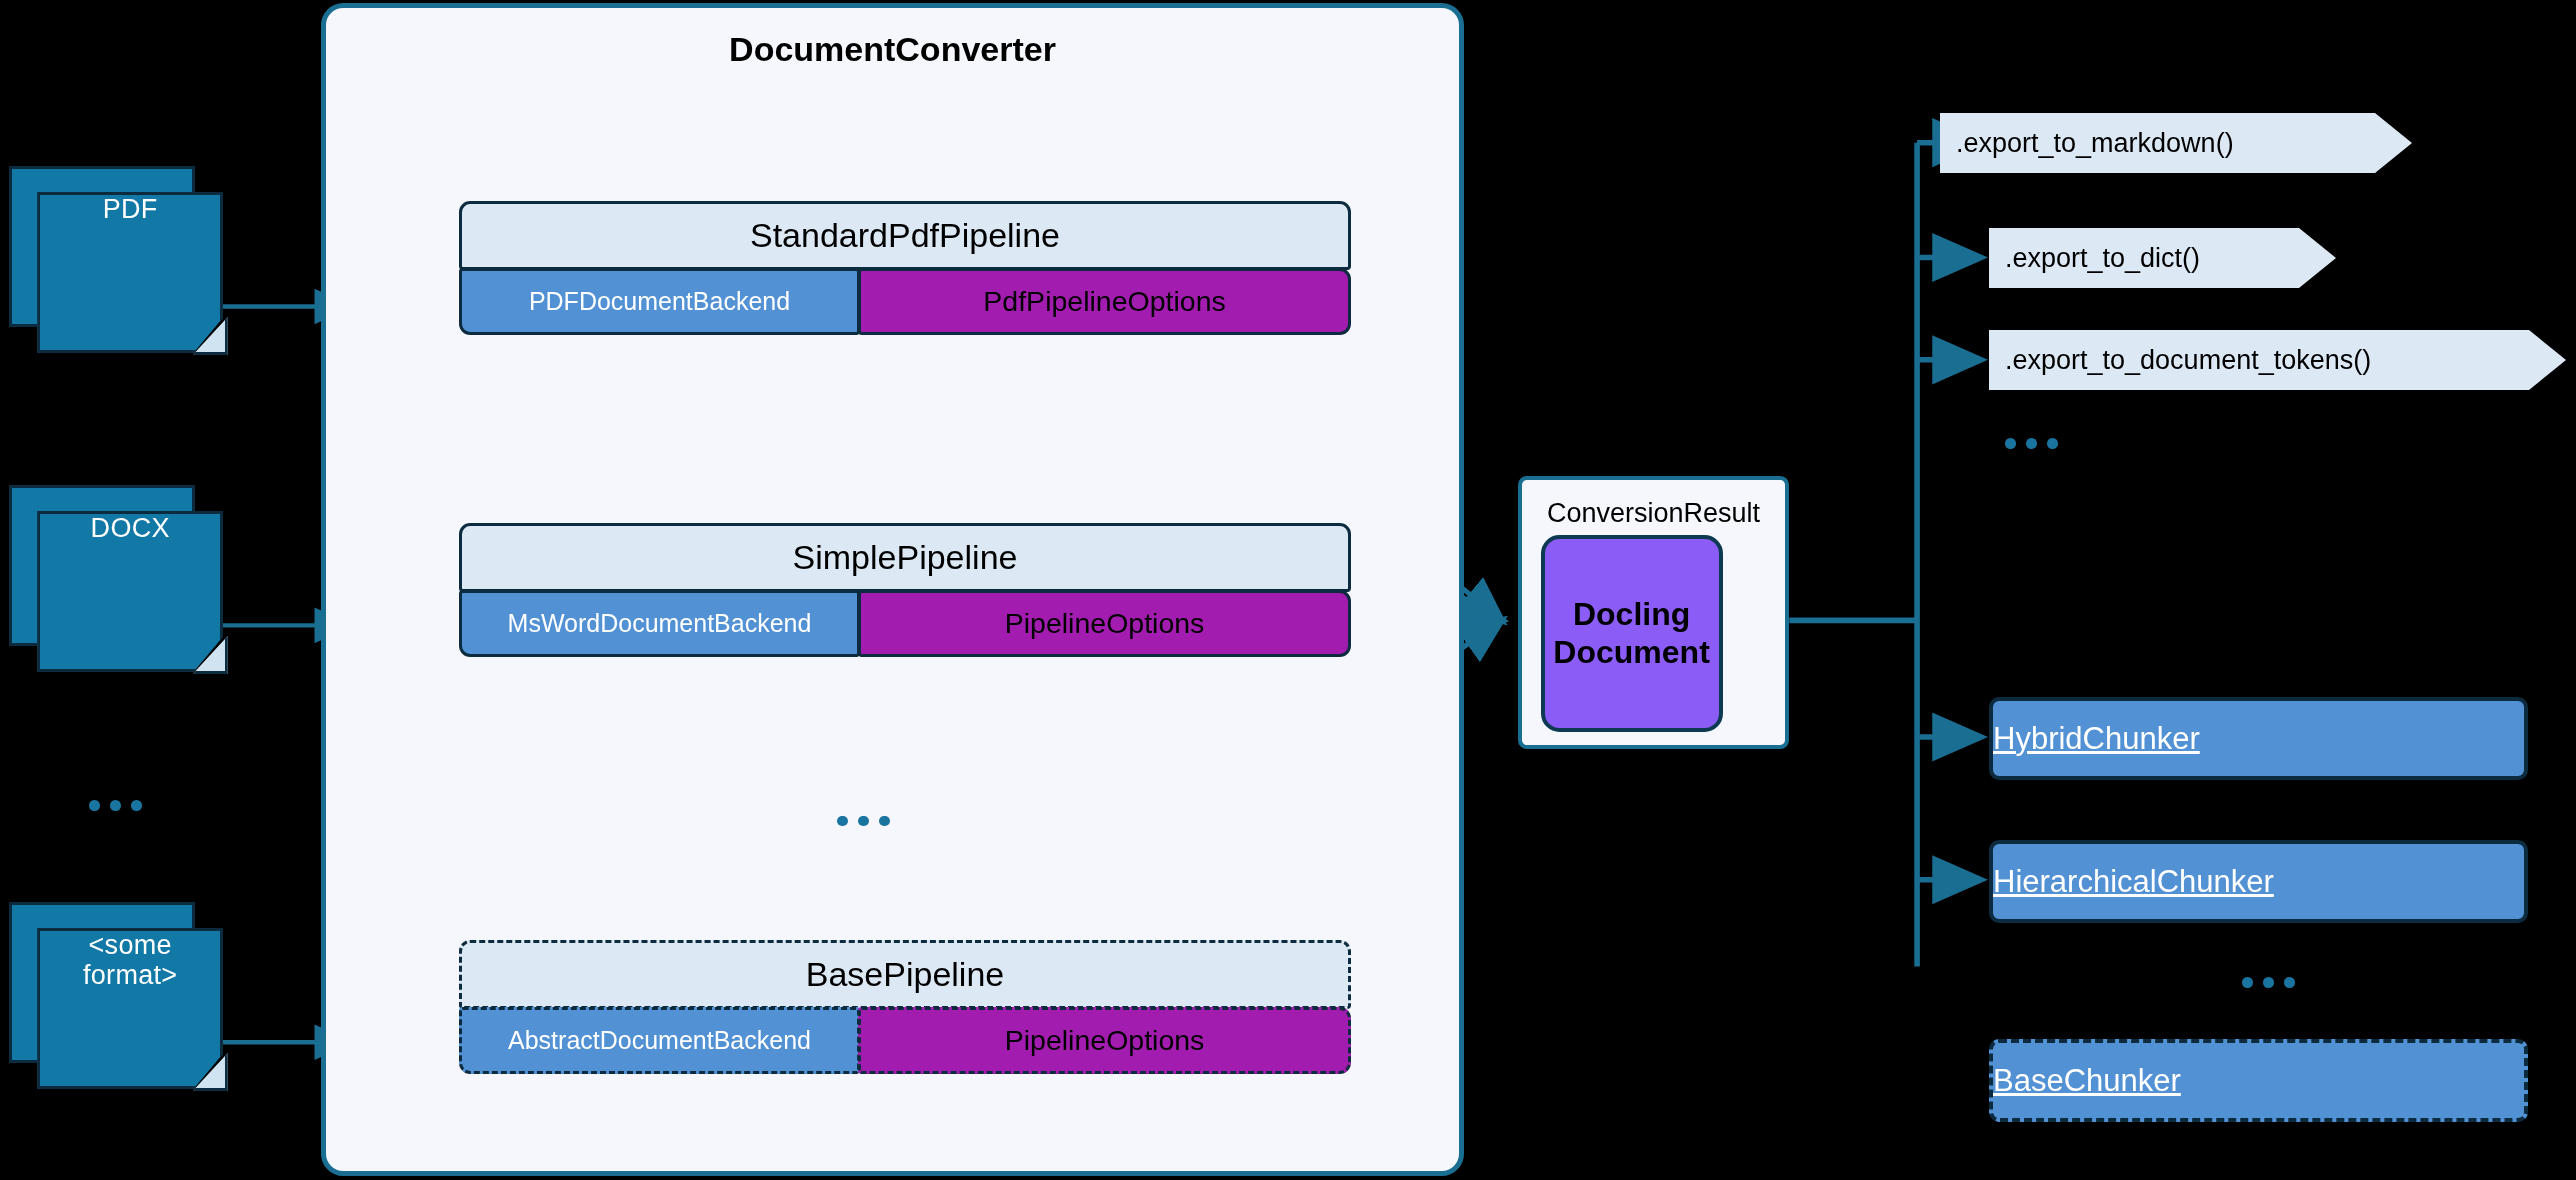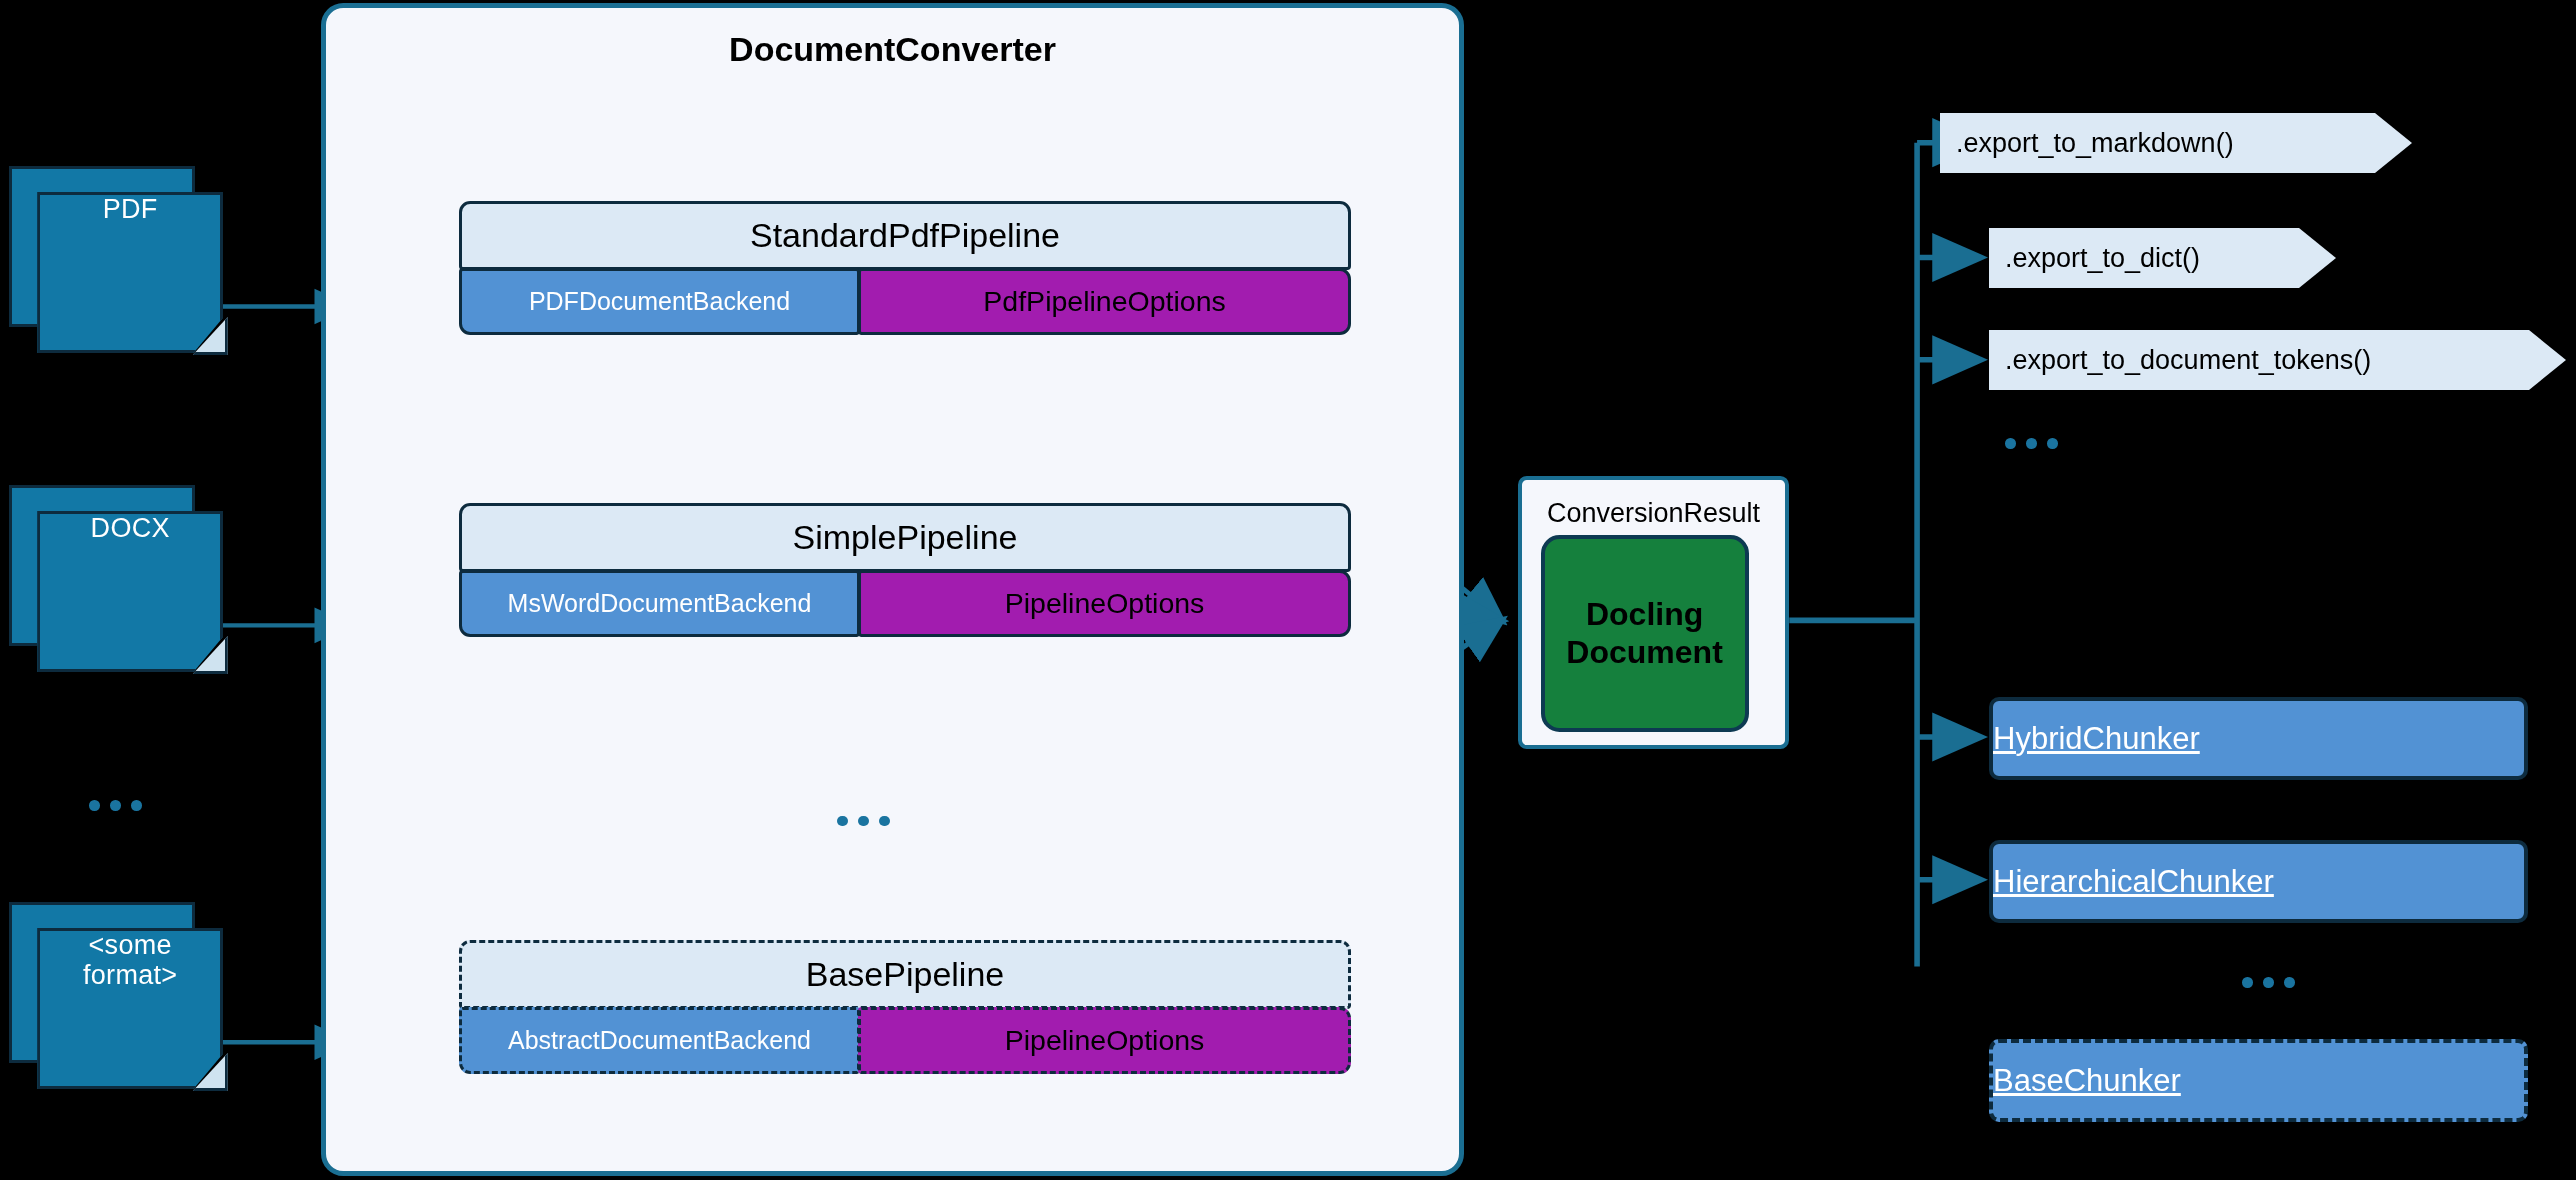--- a/index.html
+++ b/index.html
@@ -77,22 +77,22 @@
   #conv-result{
     position:absolute;left:1518px;top:476px;width:271px;height:273px;
     background:#f5f7fc;border:4.3px solid #1a6e92;border-radius:8.7px;
     box-sizing:border-box;
   }
   #conv-result-title{
     position:absolute;top:18px;left:0;width:100%;text-align:center;
     font-size:27px;color:#000;
   }
   #docling-doc{
-    position:absolute;left:18.6px;top:55px;width:208px;height:197px;
-    background:#15803d;border:4.3px solid #0d3a52;border-radius:18.6px;
+    position:absolute;left:18.6px;top:55px;width:182px;height:197px;
+    background:#8b5cf6;border:4.3px solid #0d3a52;border-radius:18.6px;
     box-sizing:border-box;display:flex;align-items:center;justify-content:center;
     text-align:center;font-size:32px;font-weight:bold;color:#000;line-height:1.18;
   }
 
   
   .chev{
     position:absolute;height:60px;background:#dce9f5;
     display:flex;align-items:center;
     padding-left:16px;box-sizing:border-box;
     font-size:27px;color:#000;white-space:nowrap;
@@ -179,21 +179,21 @@
     <div id="converter-title">DocumentConverter</div>
 
     <div class="pipeline" style="top:193px;">
       <div class="pl-head">StandardPdfPipeline</div>
       <div class="pl-body">
         <div class="pl-backend">PDFDocumentBackend</div>
         <div class="pl-options">PdfPipelineOptions</div>
       </div>
     </div>
 
-    <div class="pipeline" style="top:495px;">
+    <div class="pipeline" style="top:515px;">
       <div class="pl-head">SimplePipeline</div>
       <div class="pl-body">
         <div class="pl-backend">MsWordDocumentBackend</div>
         <div class="pl-options">PipelineOptions</div>
       </div>
     </div>
 
     <div class="dots" style="left:511px;top:808px;">
       <i></i>
         <i></i>

